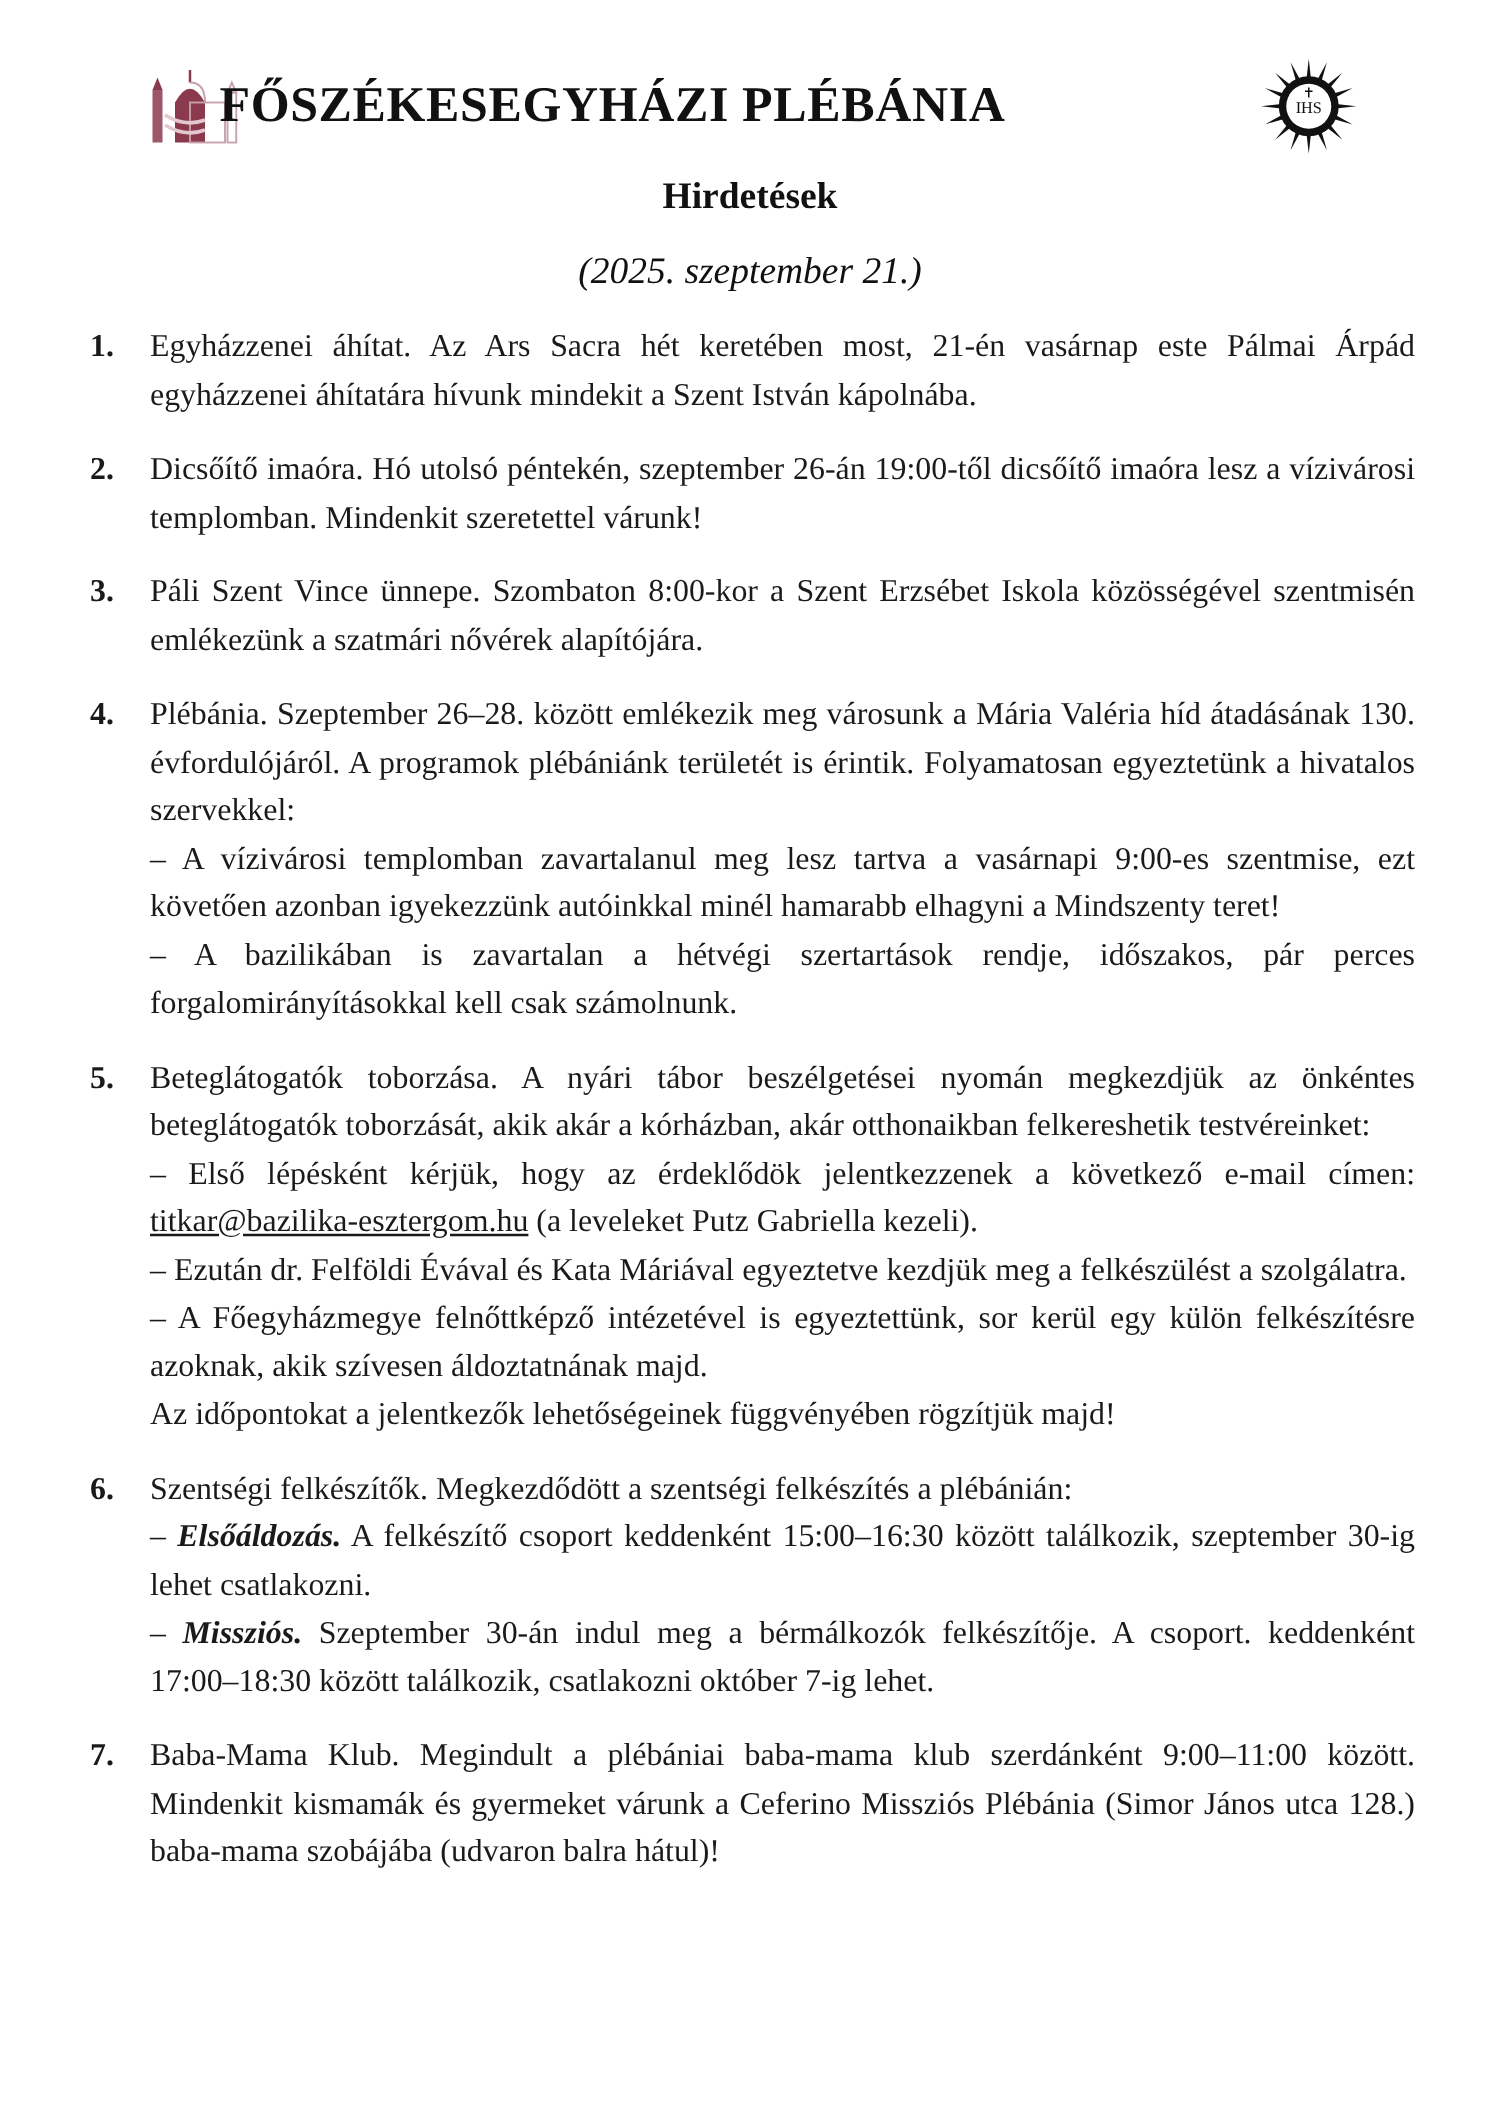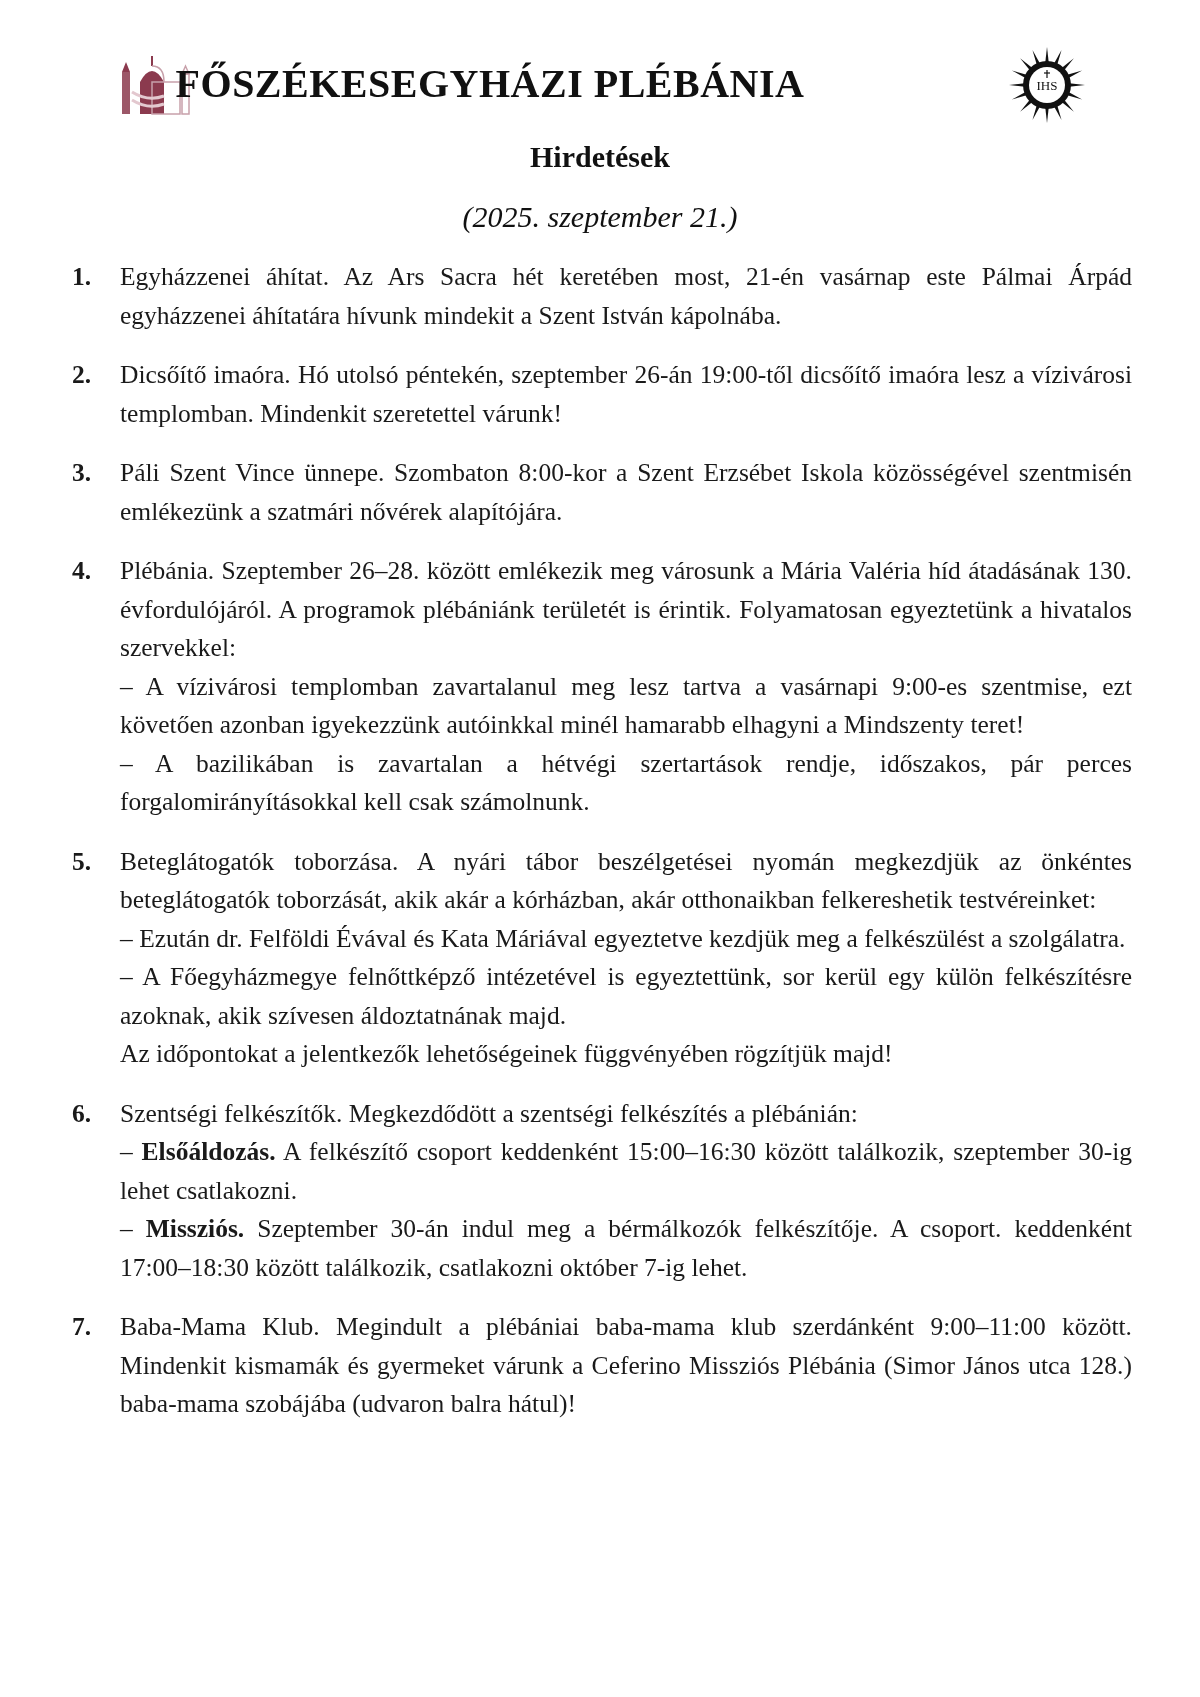--- a/index.html
+++ b/index.html
@@ -23,21 +23,21 @@
   .doc-date {
     position: absolute; left: 0; right: 0; top: 188px; text-align: center;
     font-size: 30px; font-style: italic; color: #111; margin-top: 12px;
   }
   .list { position: absolute; left: 72px; top: 258px; width: 1060px; }
   .item { position: relative; padding-left: 48px; margin-bottom: 21px;
     font-size: 25.5px; line-height: 38.5px; text-align: justify; }
   .num { position: absolute; left: 0; top: 0; font-weight: bold; }
   .title { font-weight: normal; }
   .line { display: block; }
-  .sub-title { font-weight: bold; }
+  .sub-title { font-weight: bold; font-style: italic; }
   .email { text-decoration: underline; color: #1a1a1a; }
 </style>
 </head>
 <body>
 
 <div class="header">
   <svg class="logo-left" viewBox="0 0 76 64">
     <rect x="4" y="20" width="8" height="42" fill="#8b3a4e" opacity="0.85"></rect>
     <polygon points="4,20 8,10 12,20" fill="#8b3a4e"></polygon>
     <path d="M22 62 V30 Q34 8 46 30 V62 Z" fill="#8b3a4e"></path>
@@ -102,20 +102,21 @@
   <div class="item">
     <span class="num">4.</span>
     <span class="title">Plébánia.</span><span> Szeptember 26–28. között emlékezik meg városunk a Mária Valéria híd átadásának 130. évfordulójáról. A programok plébániánk területét is érintik. Folyamatosan egyeztetünk a hivatalos szervekkel:</span>
     <span class="line">– A vízivárosi templomban zavartalanul meg lesz tartva a vasárnapi 9:00-es szentmise, ezt követően azonban igyekezzünk autóinkkal minél hamarabb elhagyni a Mindszenty teret!</span>
     <span class="line">– A bazilikában is zavartalan a hétvégi szertartások rendje, időszakos, pár perces forgalomirányításokkal kell csak számolnunk.</span>
   </div>
 
   <div class="item">
     <span class="num">5.</span>
     <span class="title">Beteglátogatók toborzása.</span><span> A nyári tábor beszélgetései nyomán megkezdjük az önkéntes beteglátogatók toborzását, akik akár a kórházban, akár otthonaikban felkereshetik testvéreinket:</span>
+    <span class="line"><span>– Első lépésként kérjük, hogy az érdeklődök jelentkezzenek a következő e-mail címen: </span><a class="email">titkar@bazilika-esztergom.hu</a><span> (a leveleket Putz Gabriella kezeli).</span></span>
     <span class="line">– Ezután dr. Felföldi Évával és Kata Máriával egyeztetve kezdjük meg a felkészülést a szolgálatra.</span>
     <span class="line">– A Főegyházmegye felnőttképző intézetével is egyeztettünk, sor kerül egy külön felkészítésre azoknak, akik szívesen áldoztatnának majd.</span>
     <span class="line">Az időpontokat a jelentkezők lehetőségeinek függvényében rögzítjük majd!</span>
   </div>
 
   <div class="item">
     <span class="num">6.</span>
     <span class="title">Szentségi felkészítők.</span><span> Megkezdődött a szentségi felkészítés a plébánián:</span>
     <span class="line"><span>– </span><span class="sub-title">Elsőáldozás.</span><span> A felkészítő csoport keddenként 15:00–16:30 között találkozik, szeptember 30-ig lehet csatlakozni.</span></span>
     <span class="line"><span>– </span><span class="sub-title">Missziós.</span><span> Szeptember 30-án indul meg a bérmálkozók felkészítője. A csoport. keddenként 17:00–18:30 között találkozik, csatlakozni október 7-ig lehet.</span></span>

